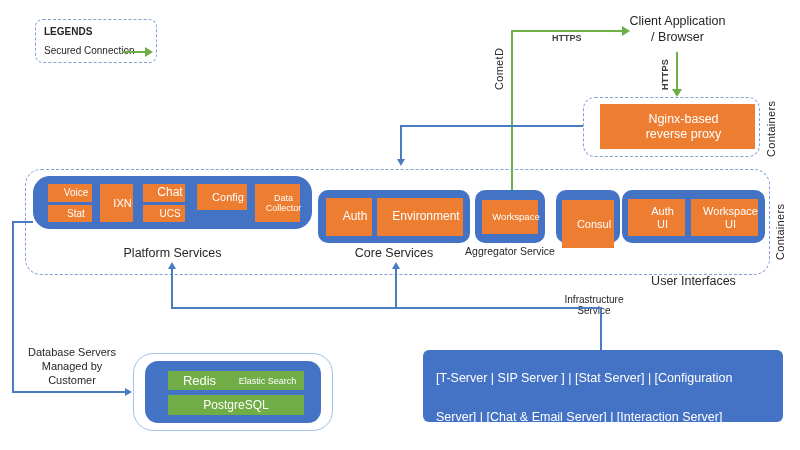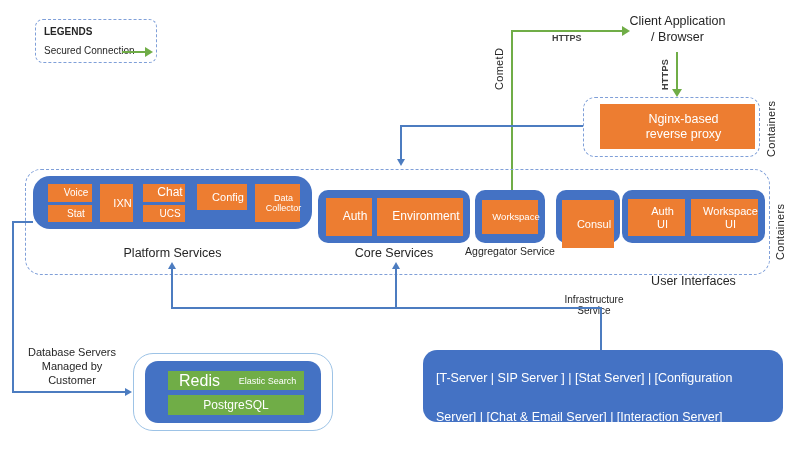--- a/index.html
+++ b/index.html
@@ -113,24 +113,24 @@
   <div class="arr up" style="left:168px; top:262px;"></div>
   <div class="vline" style="left:395px; top:268px; height:39px;"></div>
   <div class="arr up" style="left:392px; top:262px;"></div>
 
   <div class="abs prel" style="left:17px; top:346px; width:110px; text-align:center; font-size:11px; color:var(--ink); line-height:1.25;">Database Servers
 Managed by
 Customer</div>
 
   <div class="abs" style="left:133px; top:353px; width:200px; height:78px; border:1.5px solid var(--dbborder); border-radius:20px;">
     <div class="abs bluebox" style="left:11px; top:7px; width:176px; height:62px; border-radius:13px;">
-      <div class="greenbox" style="left:23px; top:10px; width:63px; height:19px; font-size:16px;">Redis</div>
+      <div class="greenbox" style="left:23px; top:10px; width:63px; height:19px; font-size:13px;">Redis</div>
       <div class="greenbox" style="left:86px; top:10px; width:73px; height:19px; font-size:9px;">Elastic Search</div>
       <div class="greenbox" style="left:23px; top:34px; width:136px; height:20px; font-size:12px;">PostgreSQL</div>
     </div>
   </div>
 
-  <div class="abs bluebox" style="left:423px; top:350px; width:360px; height:72px; border-radius:14px; color:#fff; overflow:hidden;">
+  <div class="abs bluebox" style="left:423px; top:350px; width:360px; height:72px; border-radius:6px; color:#fff; overflow:hidden;">
     <div class="abs" style="left:13px; top:17px; width:340px; font-size:12.5px; line-height:23px; white-space:nowrap;">[T-Server  |  SIP Server ]  |  [Stat Server]  |  [Configuration</div>
     <div class="abs" style="left:13px; top:56px; width:340px; font-size:12.5px; line-height:23px; white-space:nowrap;">Server]  |  [Chat &amp; Email Server]  |  [Interaction Server]</div>
   </div>
 
 </div>
 
 </body></html>

